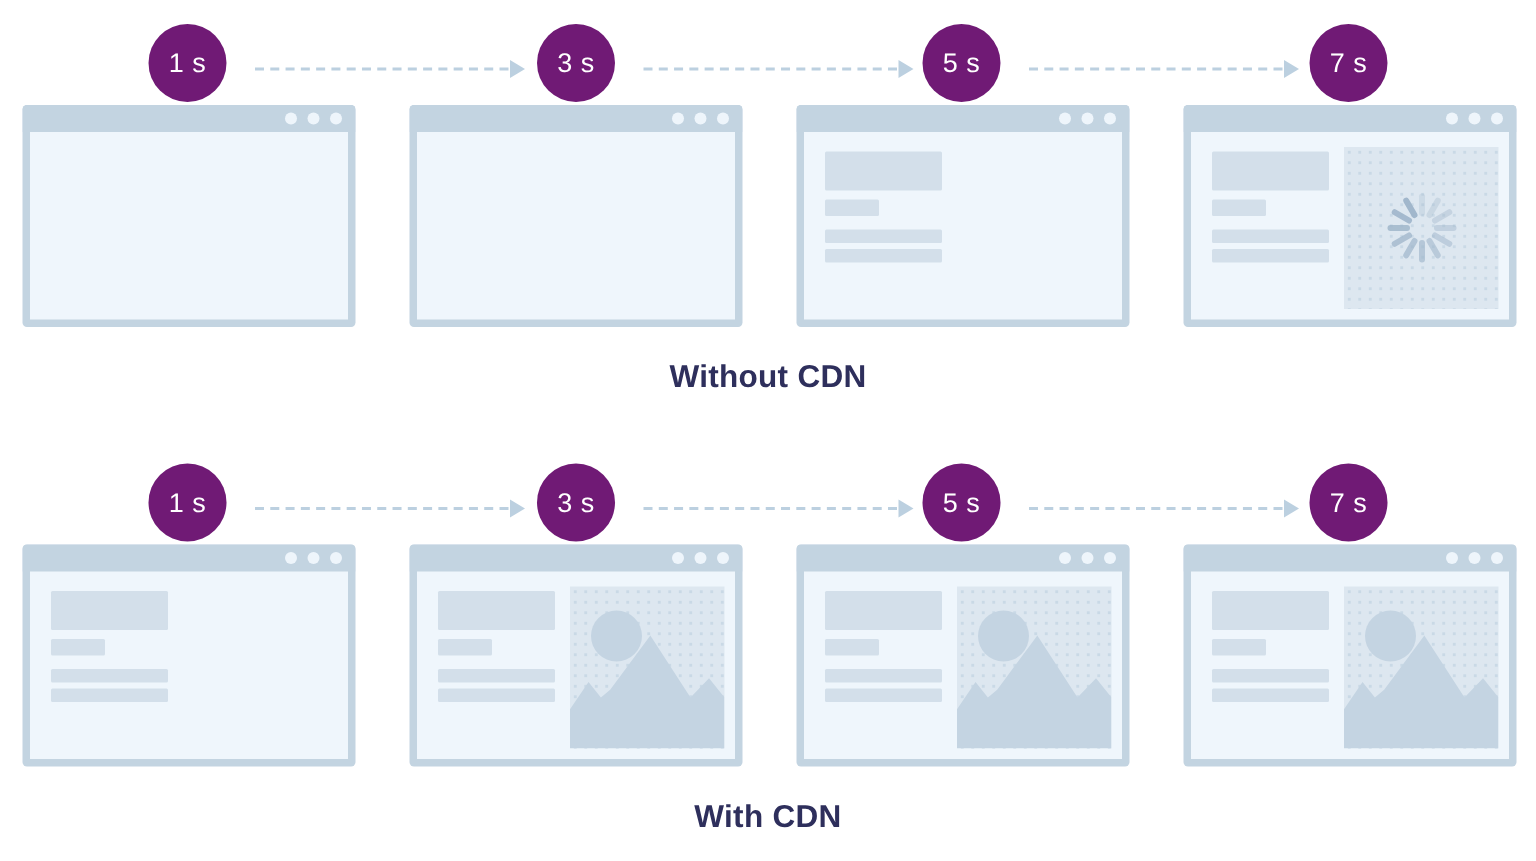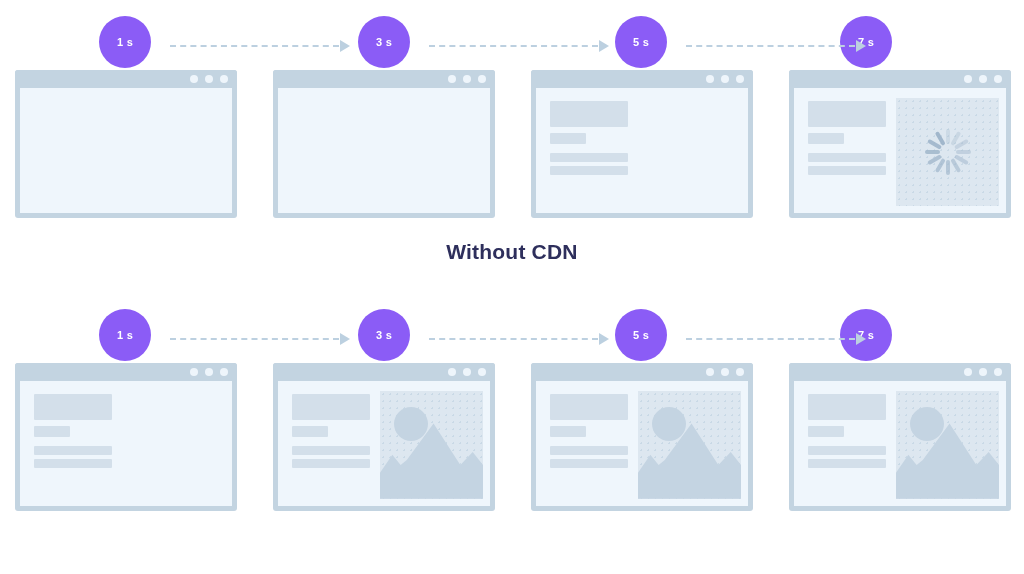--- a/index.html
+++ b/index.html
@@ -33,34 +33,34 @@
     position: relative;
     height: 70px;
     width: 1024px;
   }
 
   .badge {
     position: absolute;
     width: 52px;
     height: 52px;
     border-radius: 50%;
-    background: #8b5cf6;
+    background: #701a75;
     color: #ffffff;
-    font-size: 11px;
-    font-weight: bold;
+    font-size: 18px;
+    font-weight: normal;
     display: flex;
     align-items: center;
     justify-content: center;
     letter-spacing: 0.3px;
     top: 16px;
   }
   .badge.b1 { left: 99px; }
   .badge.b2 { left: 358px; }
   .badge.b3 { left: 615px; }
-  .badge.b4 { left: 840px; }
+  .badge.b4 { left: 873px; }
 
   .arrow {
     position: absolute;
     top: 40px;
     height: 12px;
     display: flex;
     align-items: center;
   }
   .arrow.a1 { left: 170px; width: 180px; }
   .arrow.a2 { left: 429px; width: 180px; }
@@ -419,14 +419,15 @@
               <div class="artwork">
                 <div class="sun"></div>
                 <svg class="mountains" viewBox="0 0 100 60" preserveAspectRatio="none">
                   <path d="M0,60 L0,40 L12,26 L20,34 L26,30 L52,2 L78,34 L90,24 L100,34 L100,60 Z" fill="#c4d4e2"></path>
                 </svg>
               </div>
             </div>
           </div>
         </div>
       </div>
+      <div class="caption">With CDN</div>
     </div>
   </div>
 
 </body></html>

